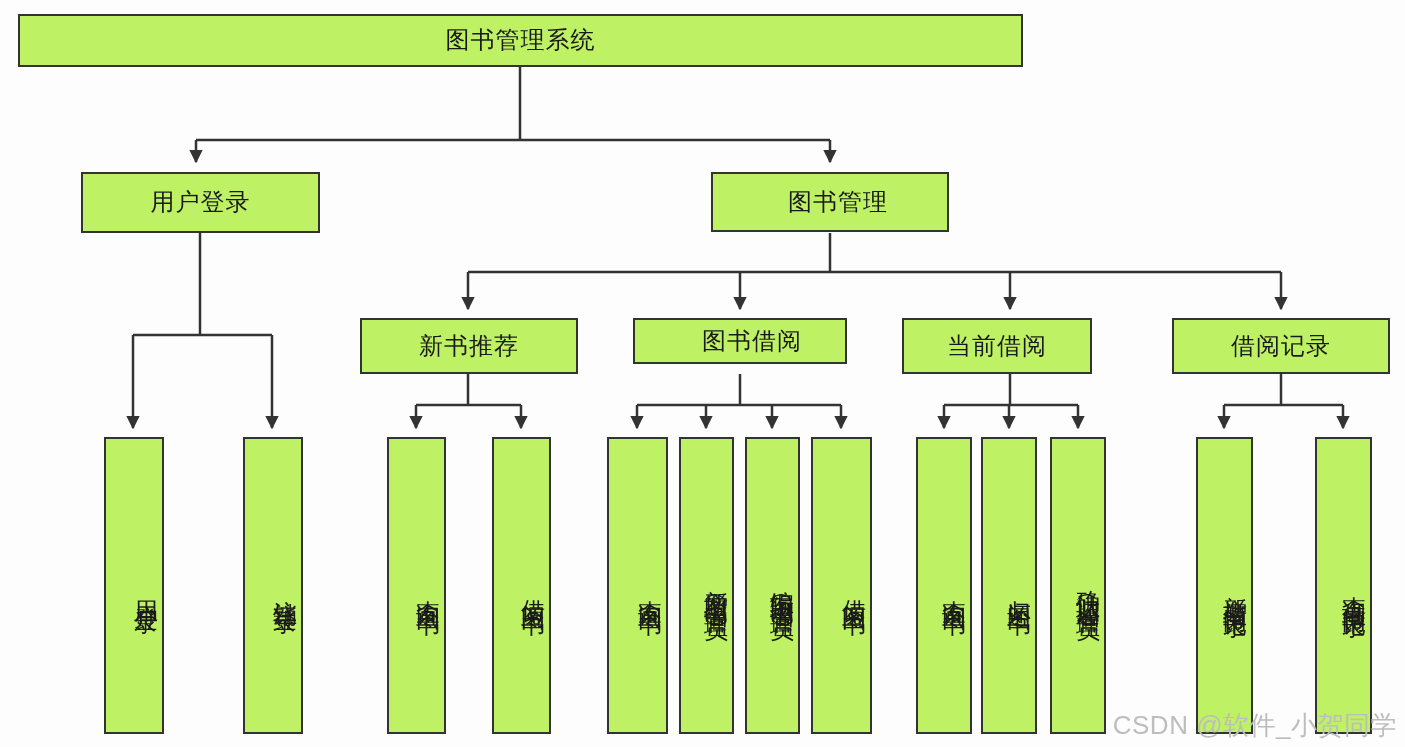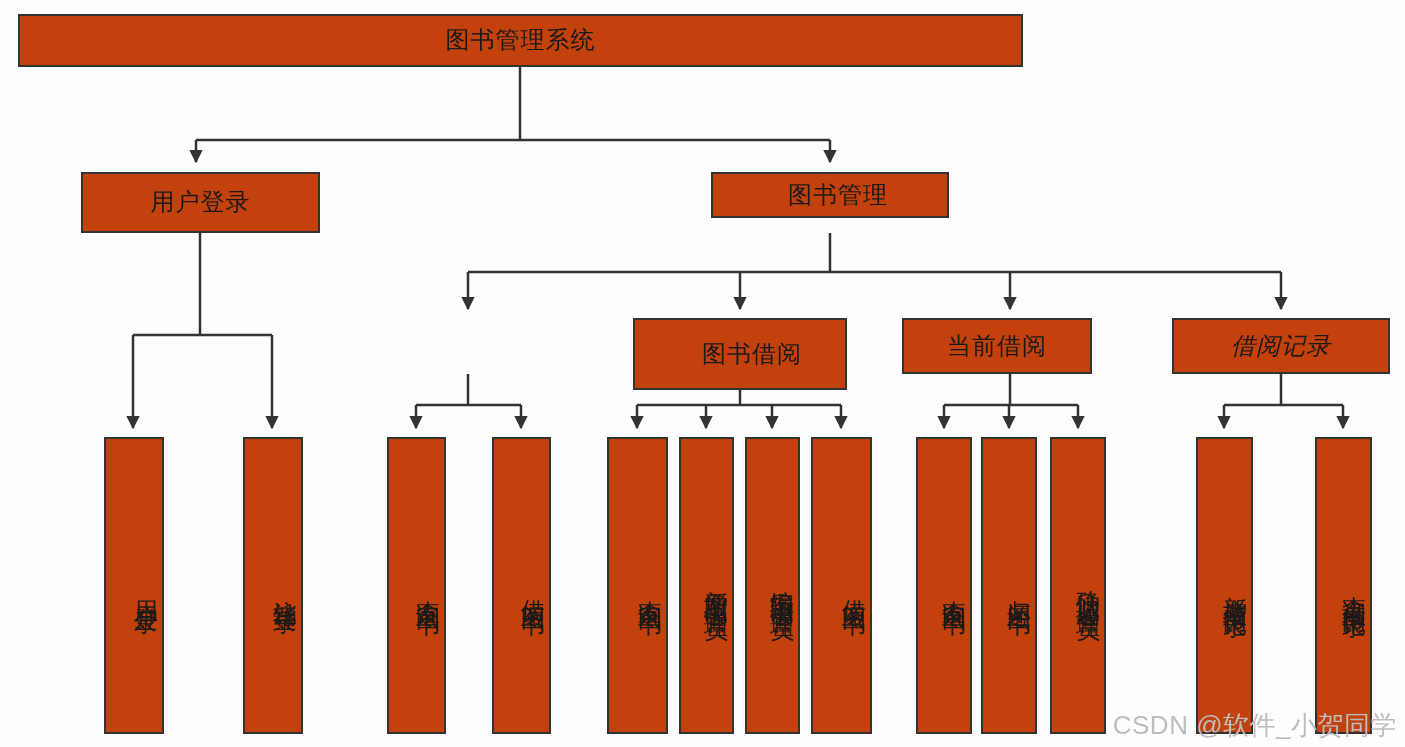--- a/index.html
+++ b/index.html
@@ -21,21 +21,21 @@
     left: 0;
     top: 0;
     width: 1405px;
     height: 747px;
     pointer-events: none;
   }
   .node {
     position: absolute;
     box-sizing: border-box;
     border: 2.5px solid #333333;
-    background: #c2410c;
+    background: #bef264;
     display: flex;
     align-items: center;
     justify-content: center;
     color: #1a1a1a;
     text-align: right;
   }
   .node.horiz {
     font-size: 24px;
     letter-spacing: 1px;
     line-height: 1.2;
@@ -123,31 +123,34 @@
     </g>
   </svg>
 
   <div class="node horiz" style="left:18px; top:14px; width:1005px; height:53px;">
     <span>图书管理系统</span>
   </div>
 
   <div class="node horiz" style="left:81px; top:172px; width:239px; height:61px;">
     <span>用户登录</span>
   </div>
-  <div class="node horiz" style="left:711px; top:172px; width:238px; height:46px;padding-left:16px;">
+  <div class="node horiz" style="left:711px; top:172px; width:238px; height:60px;padding-left:16px;">
     <span>图书管理</span>
   </div>
 
-  <div class="node horiz" style="left:633px; top:318px; width:214px; height:72px;padding-left:24px;">
+  <div class="node horiz" style="left:360px; top:318px; width:218px; height:56px;">
+    <span>新书推荐</span>
+  </div>
+  <div class="node horiz" style="left:633px; top:318px; width:214px; height:46px;padding-left:24px;">
     <span>图书借阅</span>
   </div>
   <div class="node horiz" style="left:902px; top:318px; width:190px; height:56px;">
     <span>当前借阅</span>
   </div>
-  <div class="node horiz" style="left:1172px; top:318px; width:218px; height:56px;font-style:italic;">
+  <div class="node horiz" style="left:1172px; top:318px; width:218px; height:56px;">
     <span>借阅记录</span>
   </div>
 
   <div class="node vert" style="left:104px; top:437px; width:60px; height:297px;">
     <span class="vtext">用户登录</span>
   </div>
   <div class="node vert" style="left:243px; top:437px; width:60px; height:297px;">
     <span class="vtext">注销登录</span>
   </div>
 

